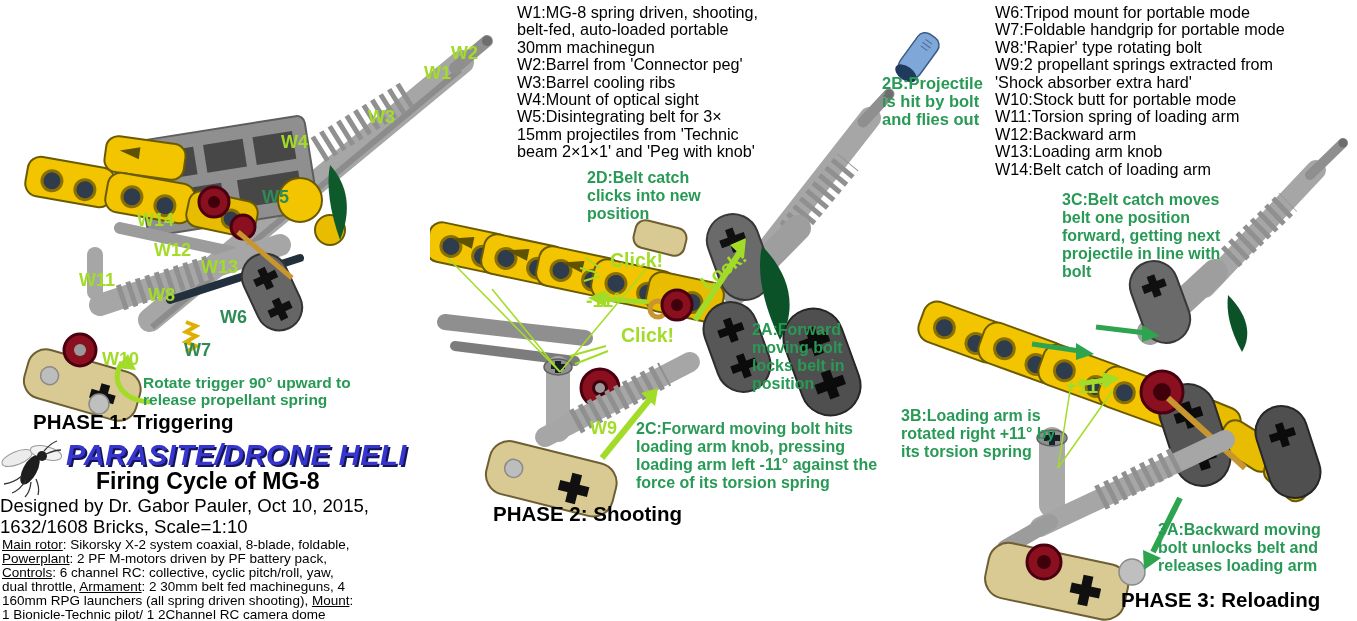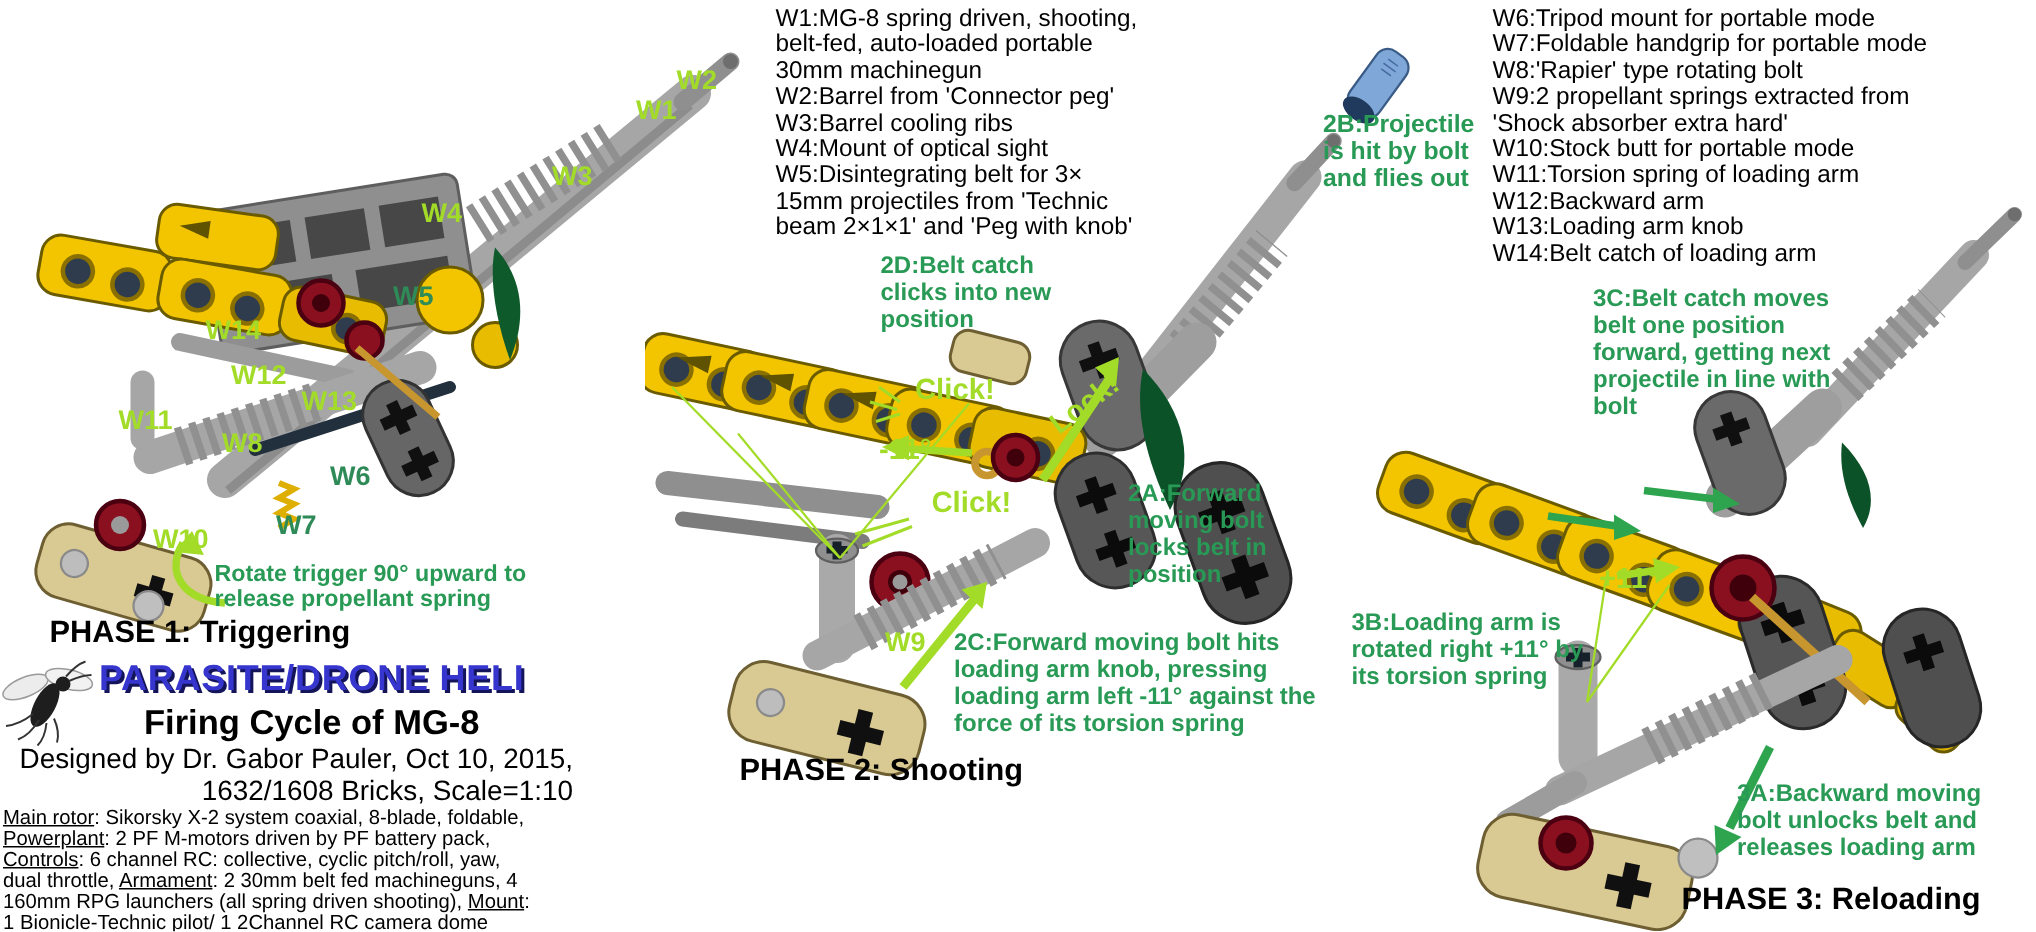--- a/index.html
+++ b/index.html
@@ -7,25 +7,25 @@
           font-family:"Liberation Sans","DejaVu Sans",sans-serif;}
   svg{position:absolute;}
   .legend{position:absolute;color:#000;font-size:16.2px;line-height:17.4px;white-space:nowrap;}
   .lbl{position:absolute;font-weight:bold;font-size:18px;line-height:1;color:var(--bright-label,#A3DC28);
        white-space:nowrap;}
   .lbl.dark{color:var(--dark-label,#2E8B57);}
   .ann{position:absolute;font-weight:bold;color:var(--annotation,#289A55);font-size:16px;line-height:18px;}
   .accent{position:absolute;font-weight:bold;color:var(--bright-label,#A3DC28);font-size:19.5px;line-height:1;
           white-space:nowrap;}
   .ptitle{position:absolute;font-weight:bold;color:#000;font-size:20.5px;line-height:1;white-space:nowrap;}
-  .logo-text{position:absolute;font-weight:bold;font-size:24px;line-height:1;
+  .logo-text{position:absolute;font-weight:bold;font-style:italic;font-size:29px;line-height:1;
              color:var(--logo-blue,#3636CF);white-space:nowrap;letter-spacing:.5px;
              text-shadow:2px 2px 0 #14145a;}
   .subtitle{position:absolute;font-weight:bold;color:#000;font-size:23px;line-height:1;white-space:nowrap;}
-  .designed{position:absolute;color:#000;font-size:18.6px;line-height:21px;width:382px;text-align:right;}
+  .designed{position:absolute;color:#000;font-size:18.6px;line-height:21px;width:382px;text-align:left;}
   .specs{position:absolute;color:#000;font-size:13.5px;line-height:14px;width:392px;}
   .specs .u{text-decoration:underline;margin-top:16px;}
   .rot{transform-origin:left top;}
 </style>
 </head>
 <body>
 
 <div id="canvas">
 
   <svg style="left:0;top:0" width="500" height="440" viewBox="0 0 500 440">

